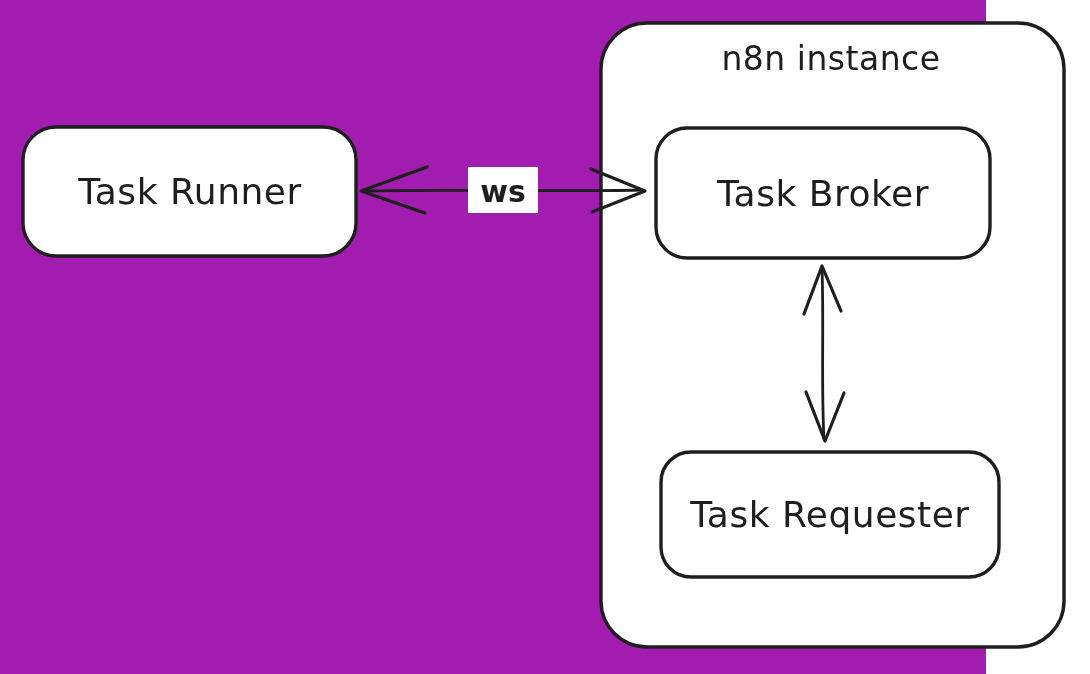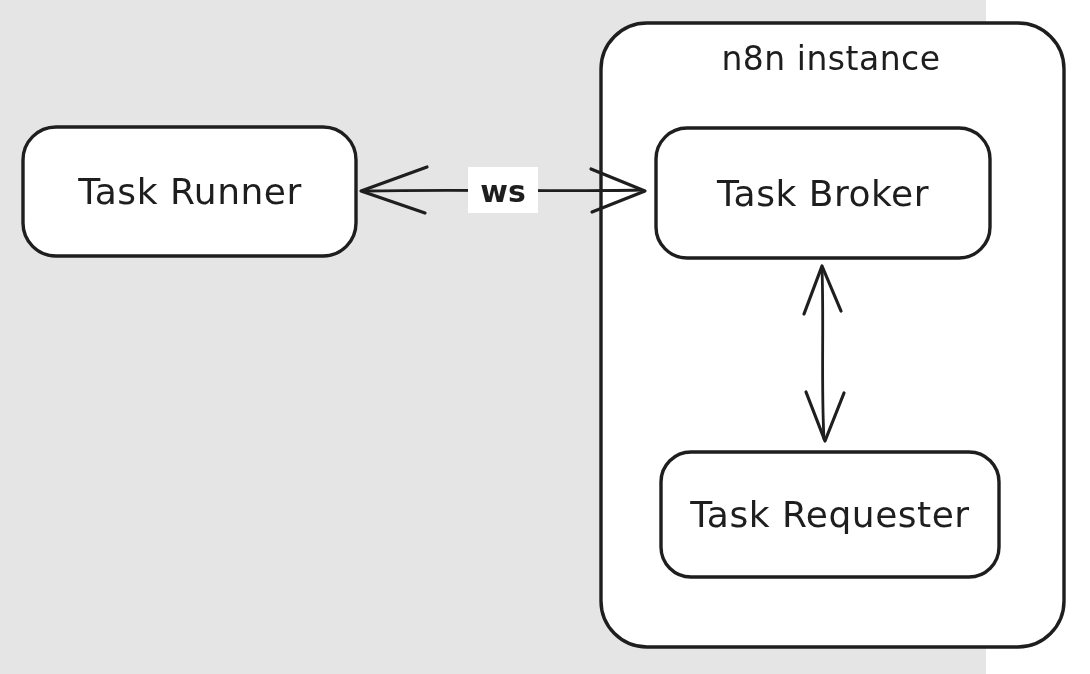--- a/index.html
+++ b/index.html
@@ -8,21 +8,21 @@
     width: 1090px;
     height: 674px;
     background: #ffffff;
     overflow: hidden;
     font-family: "DejaVu Sans", sans-serif;
   }
   .canvas-wrap {
     position: relative;
     width: 986px;
     height: 674px;
-    background: #e5e5e5;
+    background: #a21caf;
   }
   svg { display: block; }
   .node-box {
     fill: #ffffff;
     stroke: #1e1e1e;
     stroke-width: 3.4;
   }
   .container-box {
     fill: #ffffff;
     stroke: #1e1e1e;

